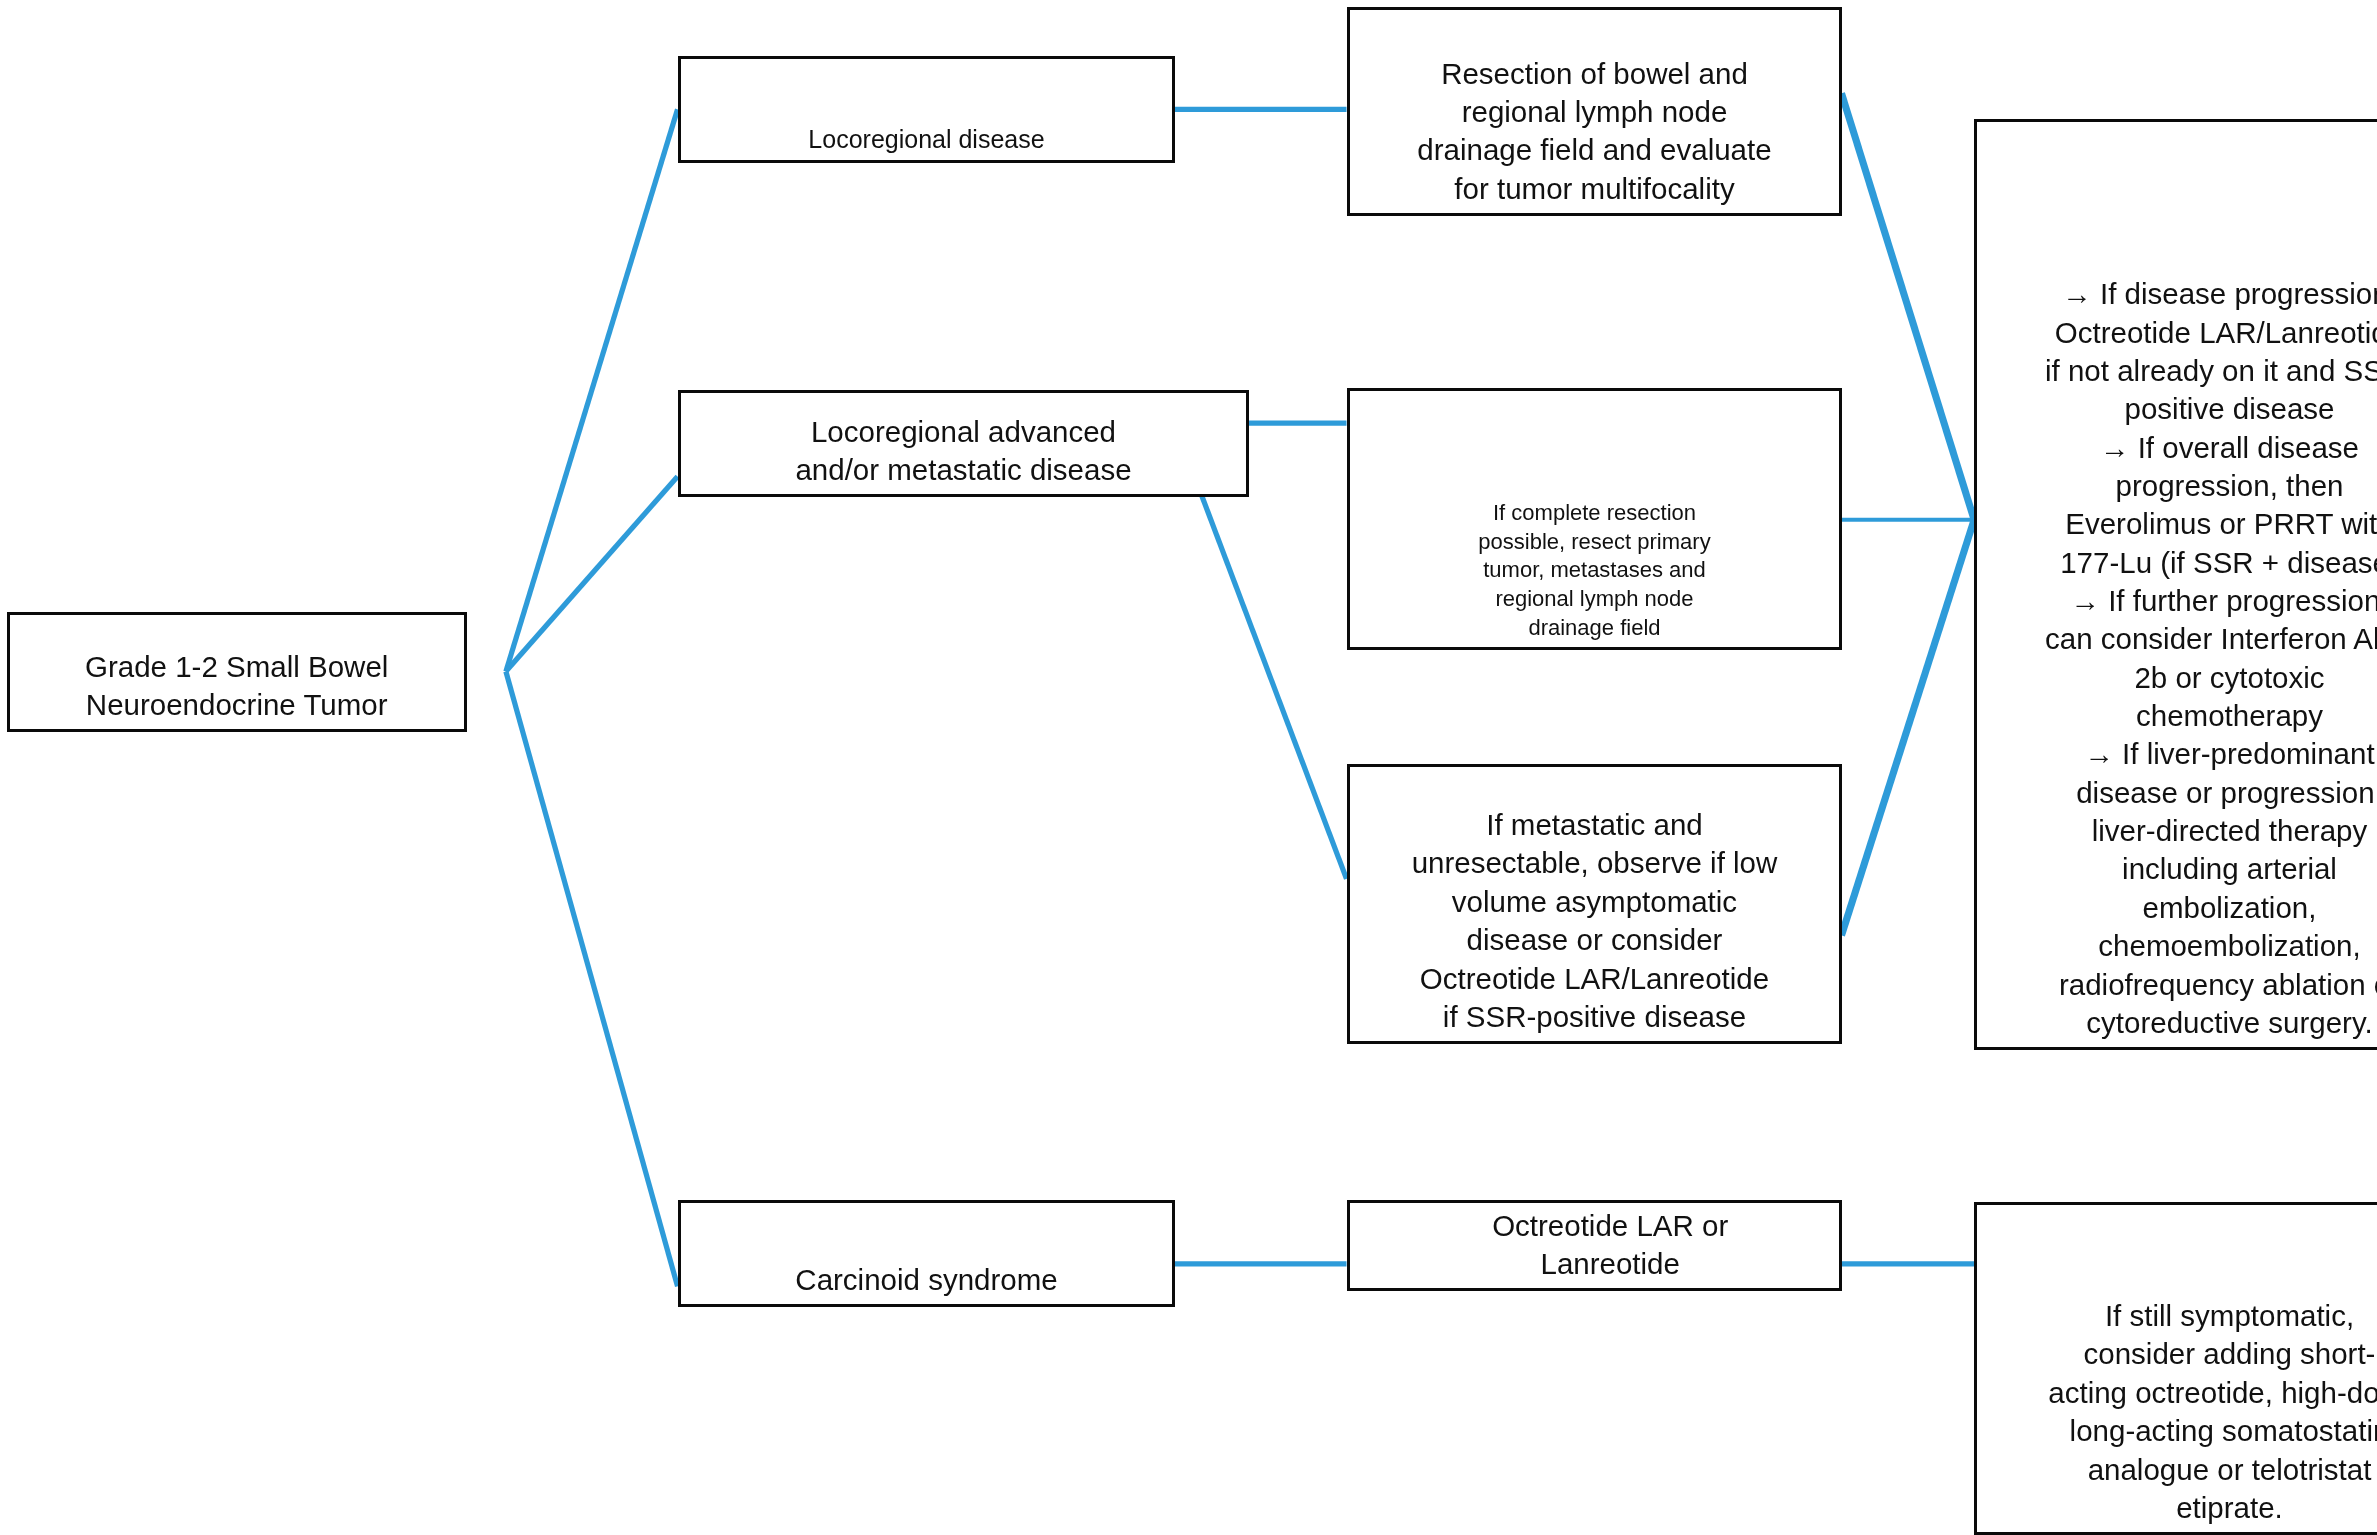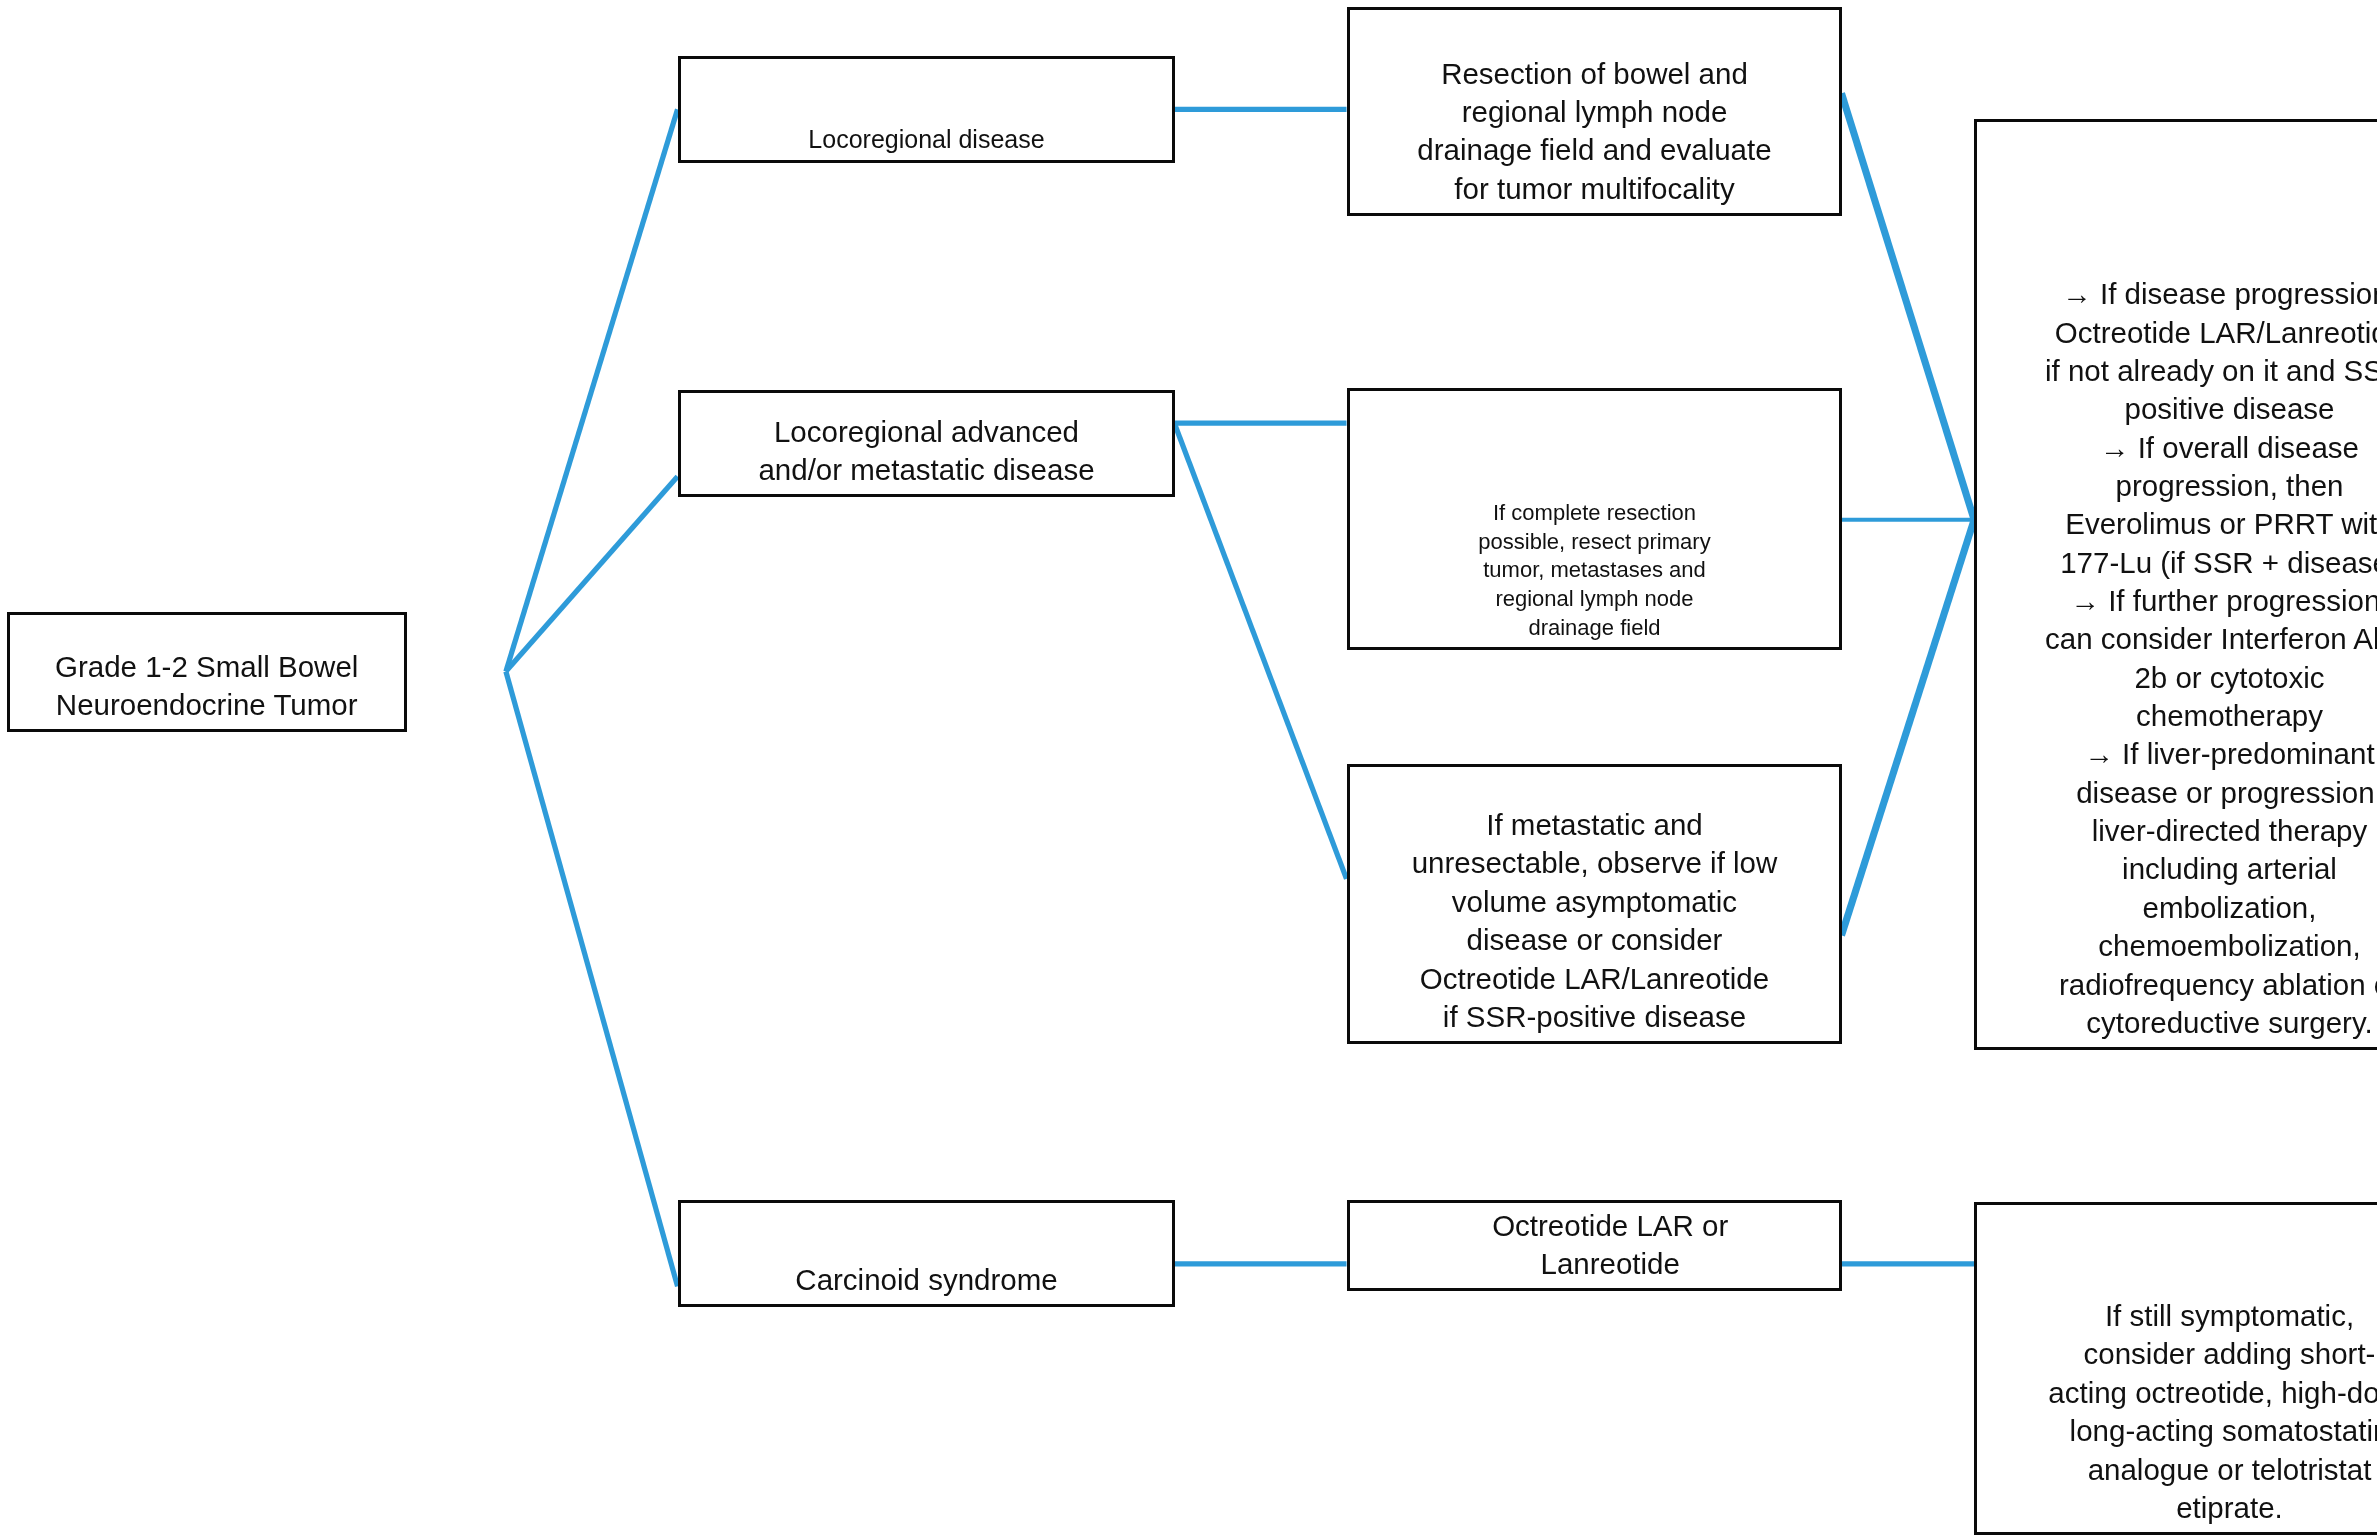--- a/index.html
+++ b/index.html
@@ -30,23 +30,23 @@
     line-height:1.30;
     padding:4.8px 8.6px;
     z-index:3;
   }
   .node .txt{
     display:block;
     width:100%;
     white-space:pre-line;
   }
   
-  #n-root       { left:6.7px;   top:612px; width:400px; height:120px;  font-size:29.5px; }
+  #n-root       { left:6.7px;   top:612px; width:460px; height:120px;  font-size:29.5px; }
   #n-loco       { left:678px; top:56px;  width:497px; height:107px;  font-size:25px; }
-  #n-advmet     { left:678px; top:390px;  width:497px; height:107px;  font-size:29.5px; }
+  #n-advmet     { left:678px; top:390px;  width:571px; height:107px;  font-size:29.5px; }
   #n-carcinoid  { left:678px; top:1200px; width:497px; height:107px;  font-size:29.5px; }
 
   #n-resection  { left:1347px; top:6.7px;   width:495px; height:209px;  font-size:29.5px; }
   #n-complete   { left:1347px; top:388px;  width:495px; height:262px;  font-size:22px; }
   #n-metastatic { left:1347px; top:764px; width:495px; height:280px;  font-size:29.5px; }
   #n-octreotide { left:1347px; top:1200px; width:495px; height:91px;  font-size:29.5px;padding-left:40px; }
 
   #n-progression{ left:1974px; top:119px;  width:511px; height:931px; font-size:29.5px; }
   #n-symptomatic{ left:1974px; top:1202px; width:511px; height:333px;  font-size:29.5px; }
 </style>

